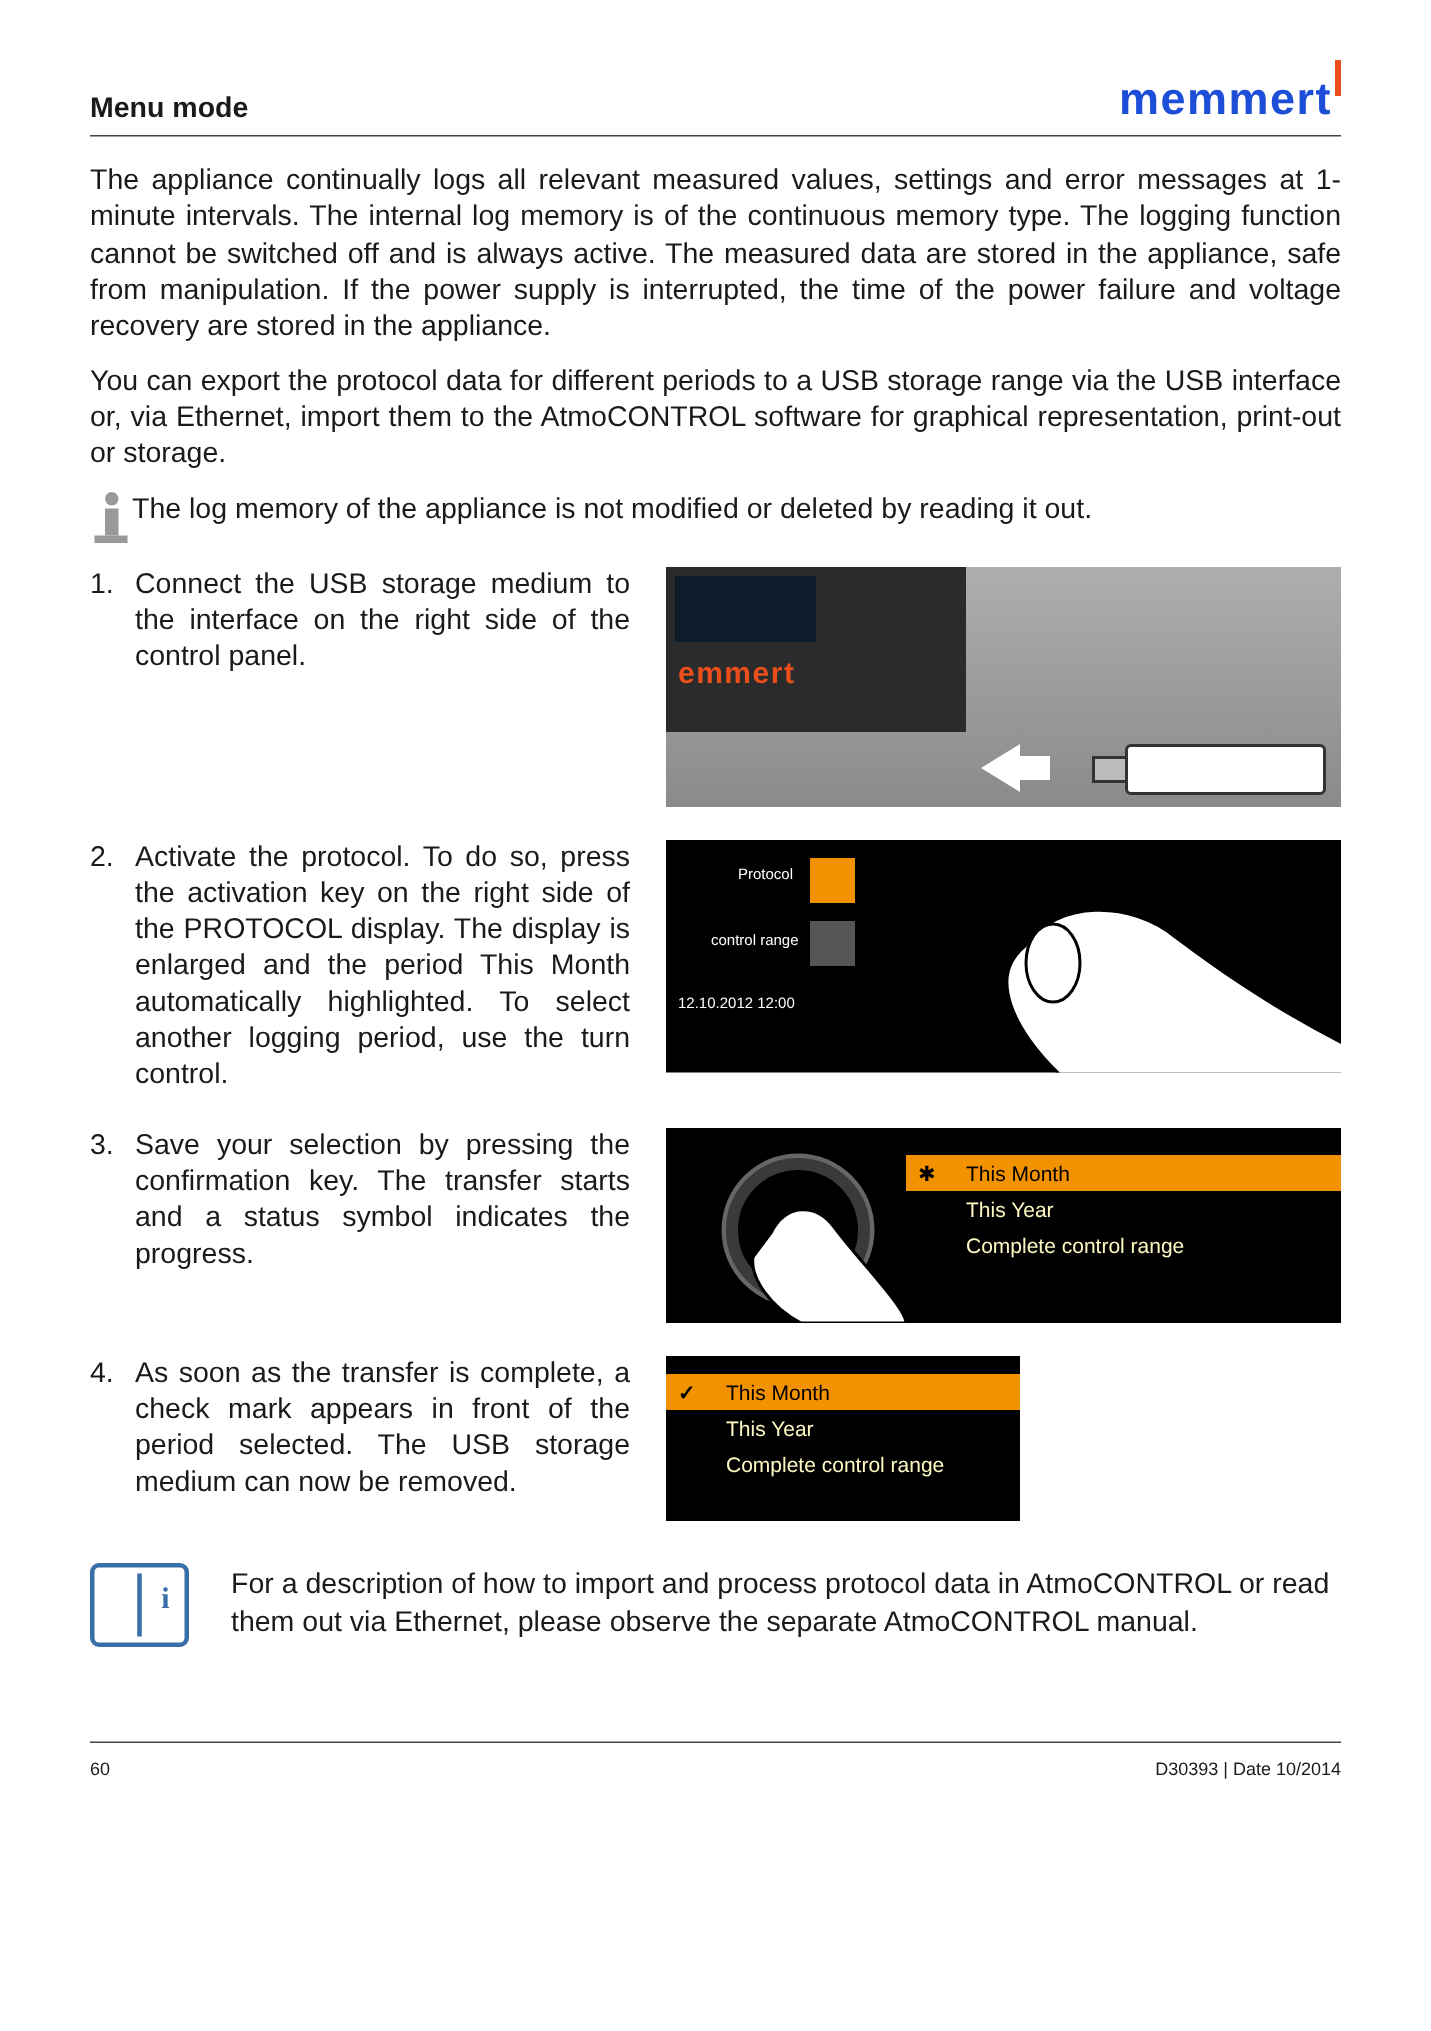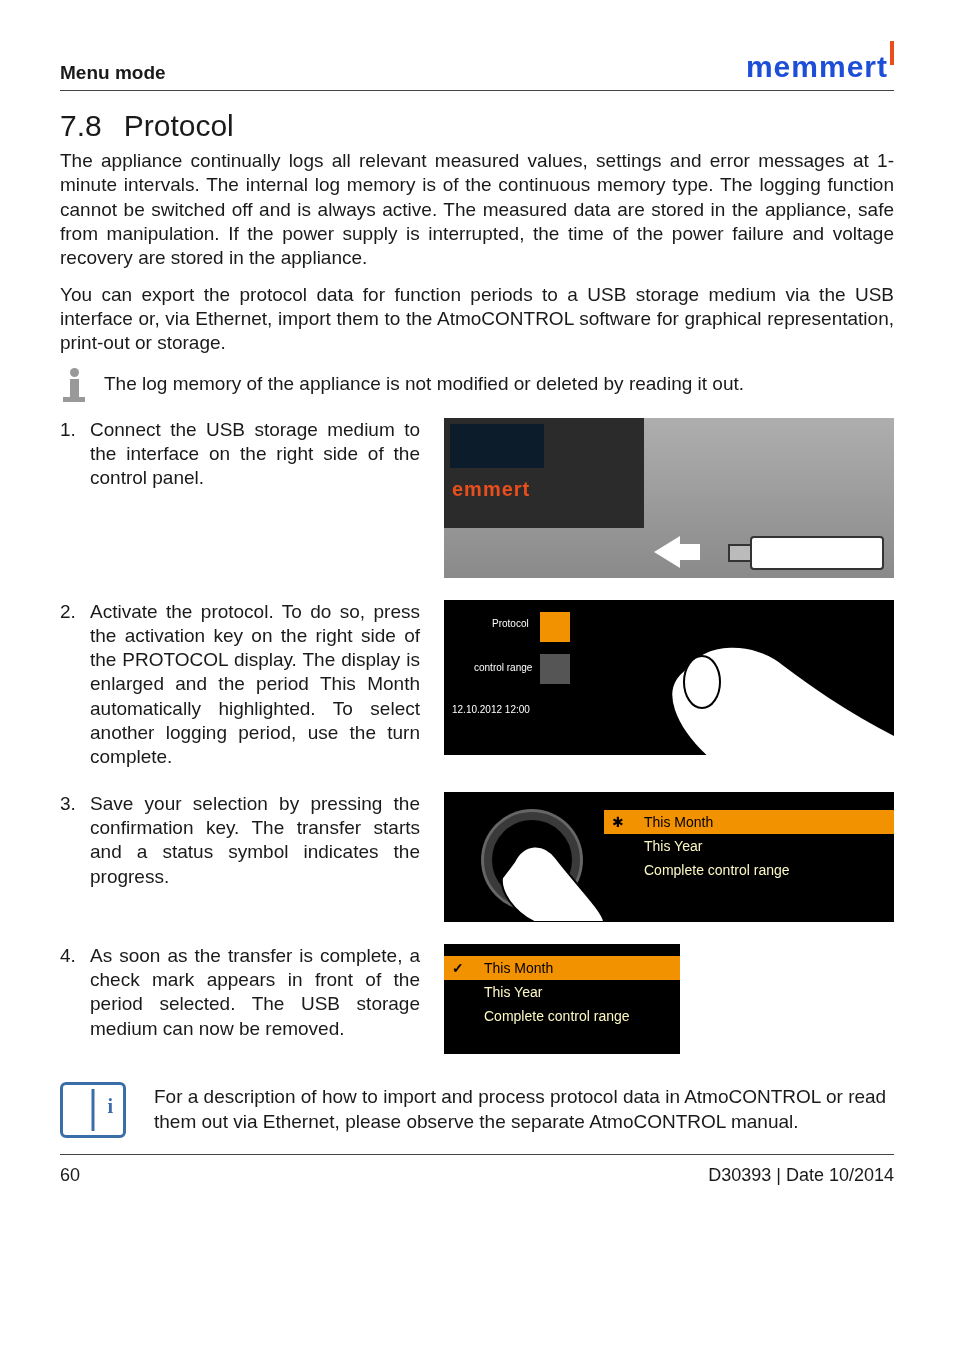--- a/index.html
+++ b/index.html
@@ -59,22 +59,20 @@
     margin-right: 22px;
   }
   p.body {
     font-size: 19px;
     line-height: 1.28;
     margin: 6px 0 12px 0;
     text-align: justify;
   }
   .info-row {
     display: flex;
-    align-items: center;
-    gap: 16px;
     margin: 6px 0 16px 0;
   }
   .info-icon {
     width: 28px;
     flex: none;
   }
   .info-icon .dot {
     width: 9px; height: 9px; border-radius: 50%;
     background: #999; margin: 0 auto 2px;
   }
@@ -260,41 +258,38 @@
     font-size:19px; line-height:1.3;
   }
 
   .footer-row {
     position:absolute;
     left:60px; right:60px; bottom:44px;
     display:flex;
     justify-content:space-between;
     border-top:1px solid #444;
     padding-top:10px;
-    font-size:18px;
+    font-size:12px;
   }
 </style>
 </head>
 <body>
 
 <div class="page">
 
   <div class="header-row">
     <div class="header-title">Menu mode</div>
     <div class="brand">
       <span>memmert</span><span class="tail"></span>
     </div>
   </div>
 
-  <h2 class="section">
-    <span class="num">7.8</span><span>Protocol</span>
-  </h2>
 
   <p class="body">The appliance continually logs all relevant measured values, settings and error messages at 1-minute intervals. The internal log memory is of the continuous memory type. The logging function cannot be switched off and is always active. The measured data are stored in the appliance, safe from manipulation. If the power supply is interrupted, the time of the power failure and voltage recovery are stored in the appliance.</p>
-  <p class="body">You can export the protocol data for function periods to a USB storage medium via the USB interface or, via Ethernet, import them to the AtmoCONTROL software for graphical representation, print-out or storage.</p>
+  <p class="body">You can export the protocol data for different periods to a USB storage range via the USB interface or, via Ethernet, import them to the AtmoCONTROL software for graphical representation, print-out or storage.</p>
 
   <div class="info-row">
     <div class="info-icon">
       <div class="dot"></div>
         <div class="bar"></div>
         <div class="base"></div>
     </div>
     <div class="info-text">The log memory of the appliance is not modified or deleted by reading it out.</div>
   </div>
 
@@ -311,21 +306,21 @@
         <div class="emm">emmert</div>
         <div class="arrow"></div>
         <div class="usb"></div>
       </div>
     </div>
 
     <div class="step-row">
       <div class="step-text">
         <div class="n">2.</div>
         <div class="t">
-          <span>Activate the protocol. To do so, press the activation key on the right side of the </span><span class="caps">PROTOCOL</span><span> display. The display is enlarged and the period </span><span class="caps">This Month</span><span> automatically highlighted. To select another logging period, use the turn complete.</span>
+          <span>Activate the protocol. To do so, press the activation key on the right side of the </span><span class="caps">PROTOCOL</span><span> display. The display is enlarged and the period </span><span class="caps">This Month</span><span> automatically highlighted. To select another logging period, use the turn control.</span>
         </div>
       </div>
       <div class="illus ill2">
         <div class="lbl" style="left:48px; top:18px;">Protocol</div>
         <div class="chip"></div>
         <div class="lbl" style="left:30px; top:62px;">control range</div>
         <div class="chip2"></div>
         <div class="lbl" style="left:8px; top:104px;">12.10.2012  12:00</div>
         <svg class="hand" viewBox="0 0 260 160">
           <path d="M40 40 C60 10,110 10,140 35 C160 50,200 80,260 110 L260 160 L120 160 C80 150,40 110,30 80 C24 62,28 50,40 40 Z" fill="#fff" stroke="#000" stroke-width="2"></path>

